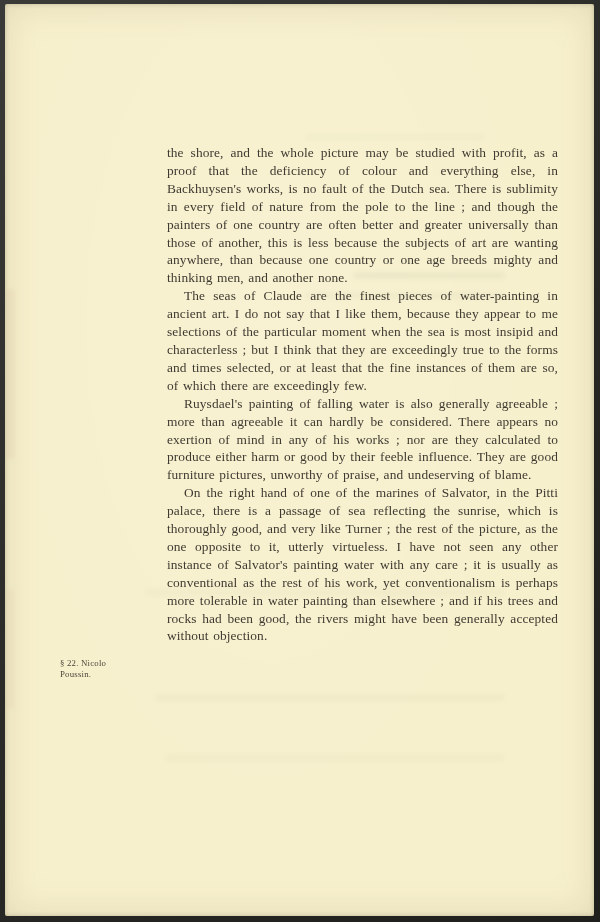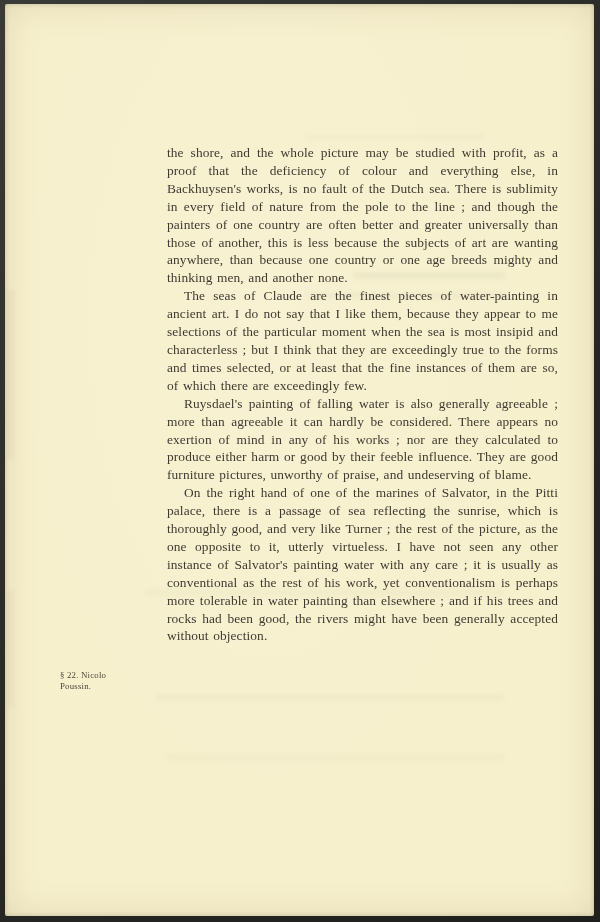--- a/index.html
+++ b/index.html
@@ -132,21 +132,20 @@
   
   .margin-note {
     position: absolute;
     left: 55px;
     top: 654px;
     width: 62px;
     font-size: 8.8px;
     line-height: 10.5px;
     color: #4c463b;
     letter-spacing: 0.2px;
-    margin-top: 12px;
   }
 </style>
 </head>
 <body>
 
 <div class="scan-frame">
   <div class="paper">
 
     <div class="show-through st1"></div>
     <div class="show-through st2"></div>

